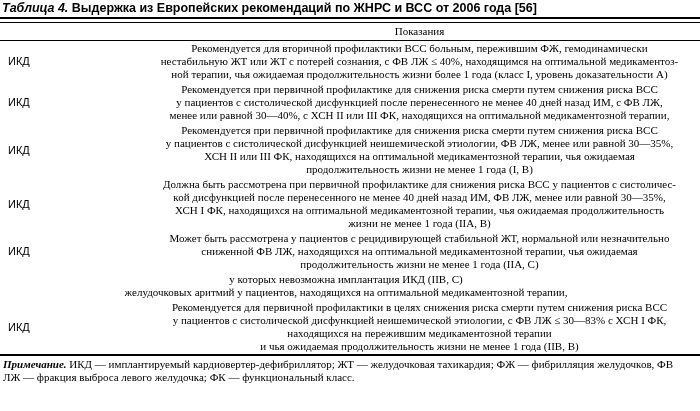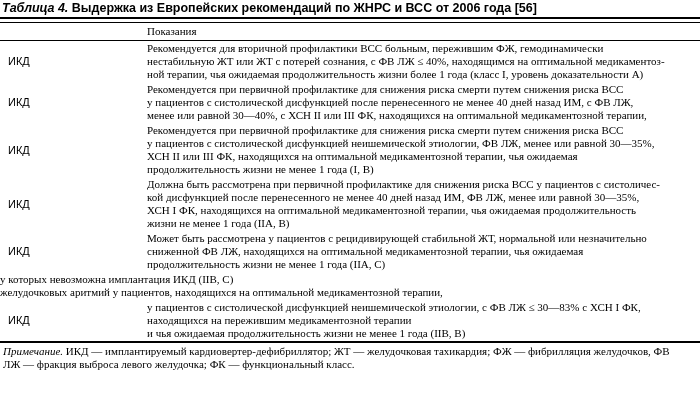--- a/index.html
+++ b/index.html
@@ -9,32 +9,32 @@
   .caption{font-family:"Liberation Sans",sans-serif;font-weight:bold;font-size:12.5px;
            line-height:13px;padding:2px 2px 2px 2px;}
   .caption .num{font-style:italic;}
 
   .rule-thick{height:2px;background:#000;}
   .rule-thin{height:1px;background:#000;}
   .gap2{height:3px;}
 
   .colheader{display:flex;font-family:"Liberation Serif",serif;font-size:11px;}
   .colheader .spacer{width:147px;}
-  .colheader .head{flex:1;text-align:left;padding:2px 8px 3px 0;}
+  .colheader .head{flex:1;text-align:center;padding:2px 8px 3px 0;}
 
   .trow{display:flex;padding:1px 0;}
   .trow .rlabel{width:147px;box-sizing:border-box;padding-left:8px;
                 display:flex;flex-direction:column;justify-content:center;
                 font-family:"Liberation Sans",sans-serif;font-size:11px;line-height:13px;}
-  .trow .rcontent{flex:1;text-align:left;font-family:"Liberation Serif",serif;
+  .trow .rcontent{flex:1;text-align:center;font-family:"Liberation Serif",serif;
                   font-size:11px;line-height:13px;padding-right:8px;}
 
   .footnote{font-family:"Liberation Serif",serif;font-size:11px;line-height:13px;
             padding:2px 3px 0 3px;}
-  .footnote .fn-label{font-style:italic;}
+  .footnote .fn-label{font-style:italic;font-weight:bold;}
 </style>
 </head>
 <body>
 
 <div class="page">
 
   <div class="caption">
     <span class="num">Таблица 4.</span><span> Выдержка из Европейских рекомендаций по ЖНРС и ВСС от 2006 года [56]</span>
   </div>
 
@@ -99,20 +99,21 @@
   <div class="trow">
     <div class="rcontent">
       <div>у которых невозможна имплантация ИКД (IIВ, С)</div>
       <div>желудочковых аритмий у пациентов, находящихся на оптимальной медикаментозной терапии,</div>
     </div>
   </div>
 
   <div class="trow">
     <div class="rlabel">ИКД</div>
     <div class="rcontent">
+      <div>Рекомендуется для первичной профилактики в целях снижения риска смерти путем снижения риска ВСС</div>
       <div>у пациентов с систолической дисфункцией неишемической этиологии, с ФВ ЛЖ ≤ 30—83% с ХСН I ФК,</div>
       <div>находящихся на пережившим медикаментозной терапии</div>
       <div>и чья ожидаемая продолжительность жизни не менее 1 года (IIВ, В)</div>
     </div>
   </div>
 
   <div class="rule-thick"></div>
 
   <div class="footnote">
     <div><span class="fn-label">Примечание.</span><span> ИКД — имплантируемый кардиовертер-дефибриллятор; ЖТ — желудочковая тахикардия; ФЖ — фибрилляция желудочков, ФВ</span></div>

